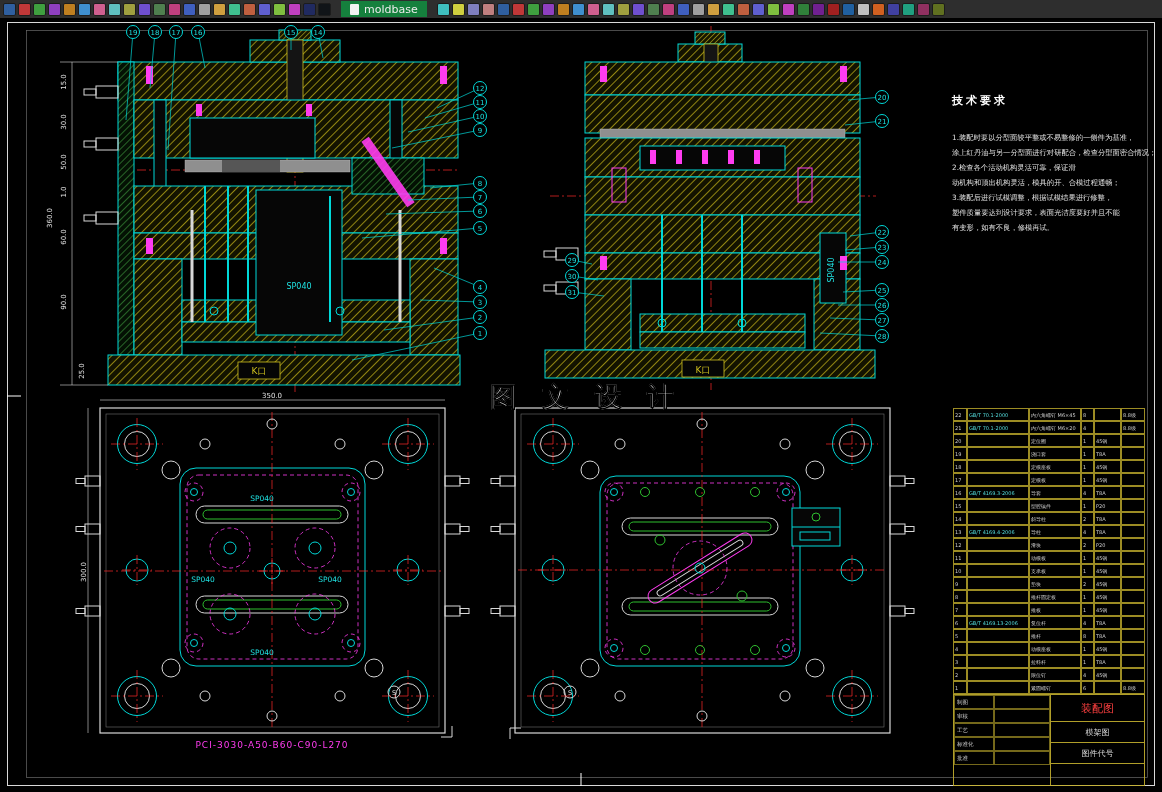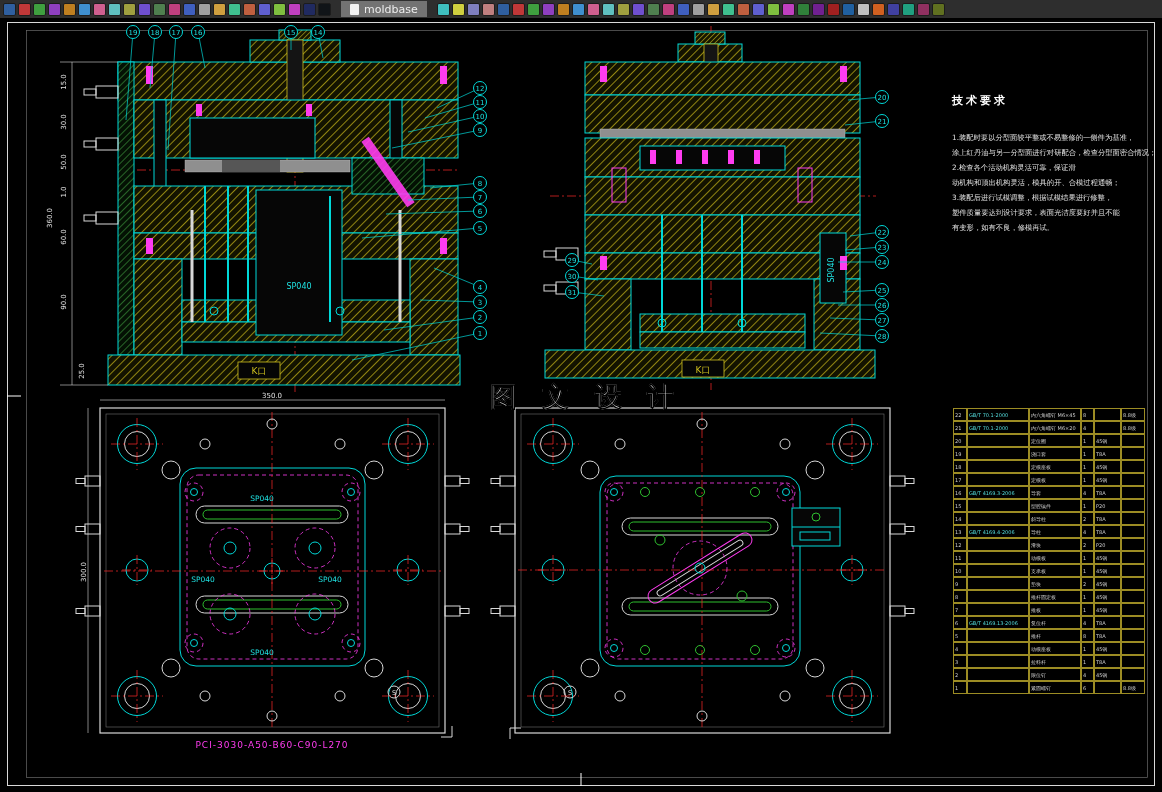--- a/index.html
+++ b/index.html
@@ -4,21 +4,21 @@
 <style>
   html,body{margin:0;padding:0;background:#000;}
   #app{position:relative;width:1162px;height:792px;background:#000;overflow:hidden;
        font-family:"DejaVu Sans",sans-serif;}
   
   #toolbar{position:absolute;top:0;left:0;width:1162px;height:18px;background:#2e2e2e;
            display:flex;align-items:center;gap:2px;padding:0 3px;box-sizing:border-box;z-index:9;}
   .tb-group{display:flex;gap:2px;align-items:center;}
   .tb-ic{width:13px;height:13px;border-radius:2px;display:inline-block;border:1px solid #1c1c1c;box-sizing:border-box;}
   .tb-tab{display:flex;align-items:center;gap:5px;height:16px;padding:0 9px;margin:0 8px;
-          background:#737373;color:#ececec;font-size:11px;white-space:nowrap;}
+          background:#15803d;color:#ececec;font-size:11px;white-space:nowrap;}
   .tb-doc{width:9px;height:11px;background:#f2f2f2;display:inline-block;border-radius:1px;}
   
   #sheet{position:absolute;top:0;left:0;}
   svg .hy{fill:url(#hy);stroke:#00d8d8;stroke-width:1;}
   svg .hd{fill:url(#hd);stroke:#00d8d8;stroke-width:1;}
   svg .hg{fill:url(#hg);stroke:#00d8d8;stroke-width:1;}
   svg .oc{fill:none;stroke:#00d8d8;stroke-width:1;}
   svg .ocf{fill:#060606;stroke:#00d8d8;stroke-width:1;}
   svg .ow{fill:none;stroke:#d8d8d8;stroke-width:1;}
   svg .owt{fill:none;stroke:#d8d8d8;stroke-width:.6;}
@@ -740,14 +740,34 @@
       <div class="bc c4">45钢</div>
       <div class="bc c5"></div>
       <div class="bc c0">1</div>
       <div class="bc c1"></div>
       <div class="bc c2">紧固螺钉</div>
       <div class="bc c3">6</div>
       <div class="bc c4"></div>
       <div class="bc c5">8.8级</div>
     </div>
 
+  <div id="titleblock">
+    <div id="tb-signs">
+        <div class="sg">制图</div>
+        <div class="sg"></div>
+        <div class="sg">审核</div>
+        <div class="sg"></div>
+        <div class="sg">工艺</div>
+        <div class="sg"></div>
+        <div class="sg">标准化</div>
+        <div class="sg"></div>
+        <div class="sg">批准</div>
+        <div class="sg"></div>
+      </div>
+    <div id="tb-main">
+      <div class="tb-name">装配图</div>
+      <div class="tb-type">模架图</div>
+      <div class="tb-code">图件代号</div>
+      <div class="tb-rest"></div>
+    </div>
+  </div>
 
 </div>
 
 </body></html>

